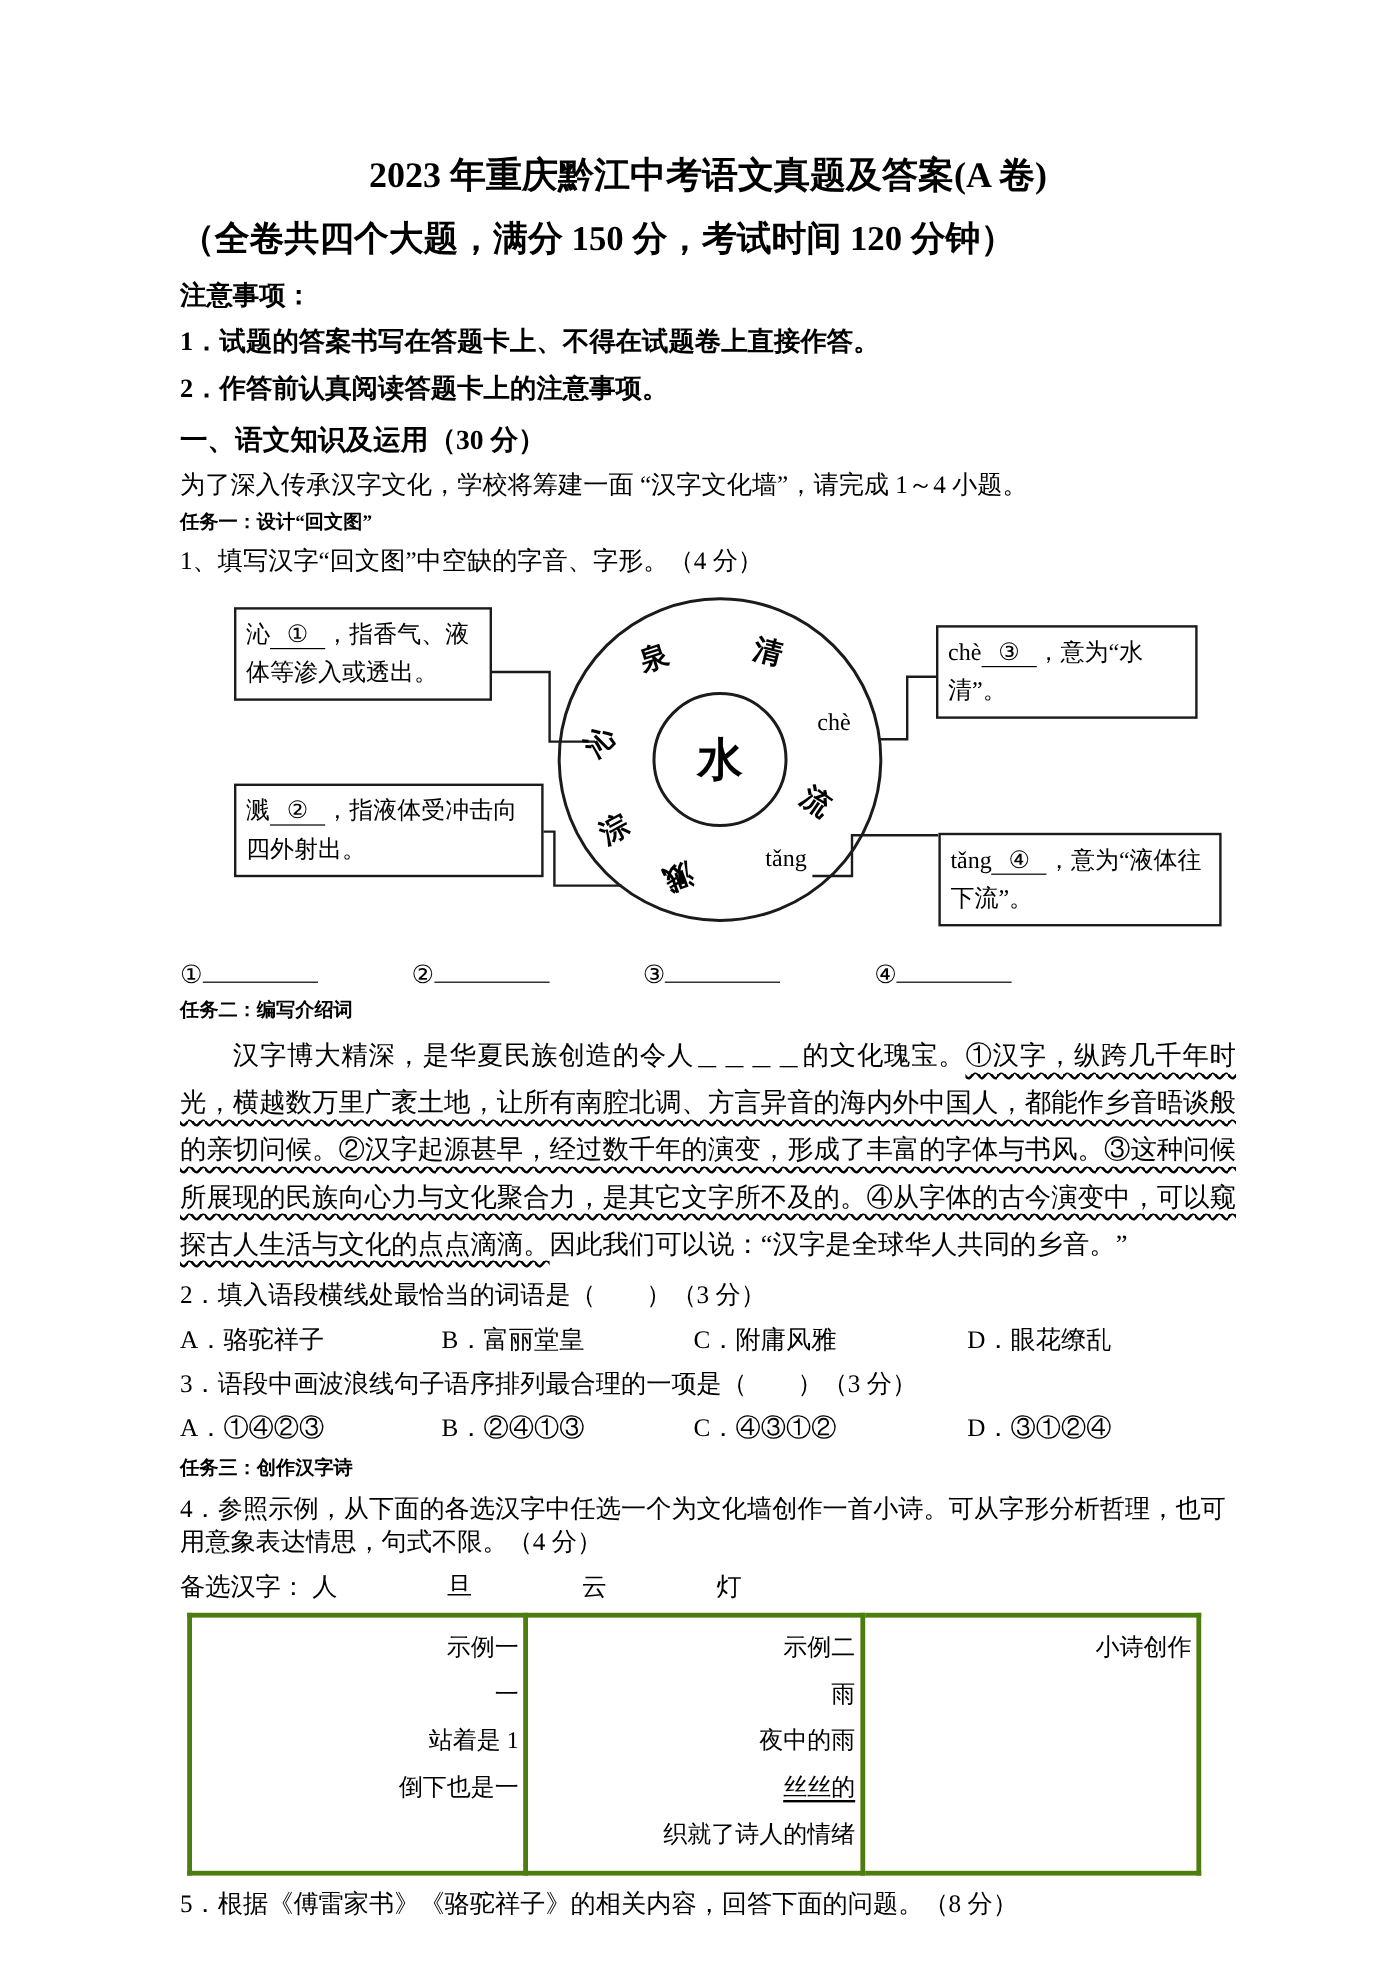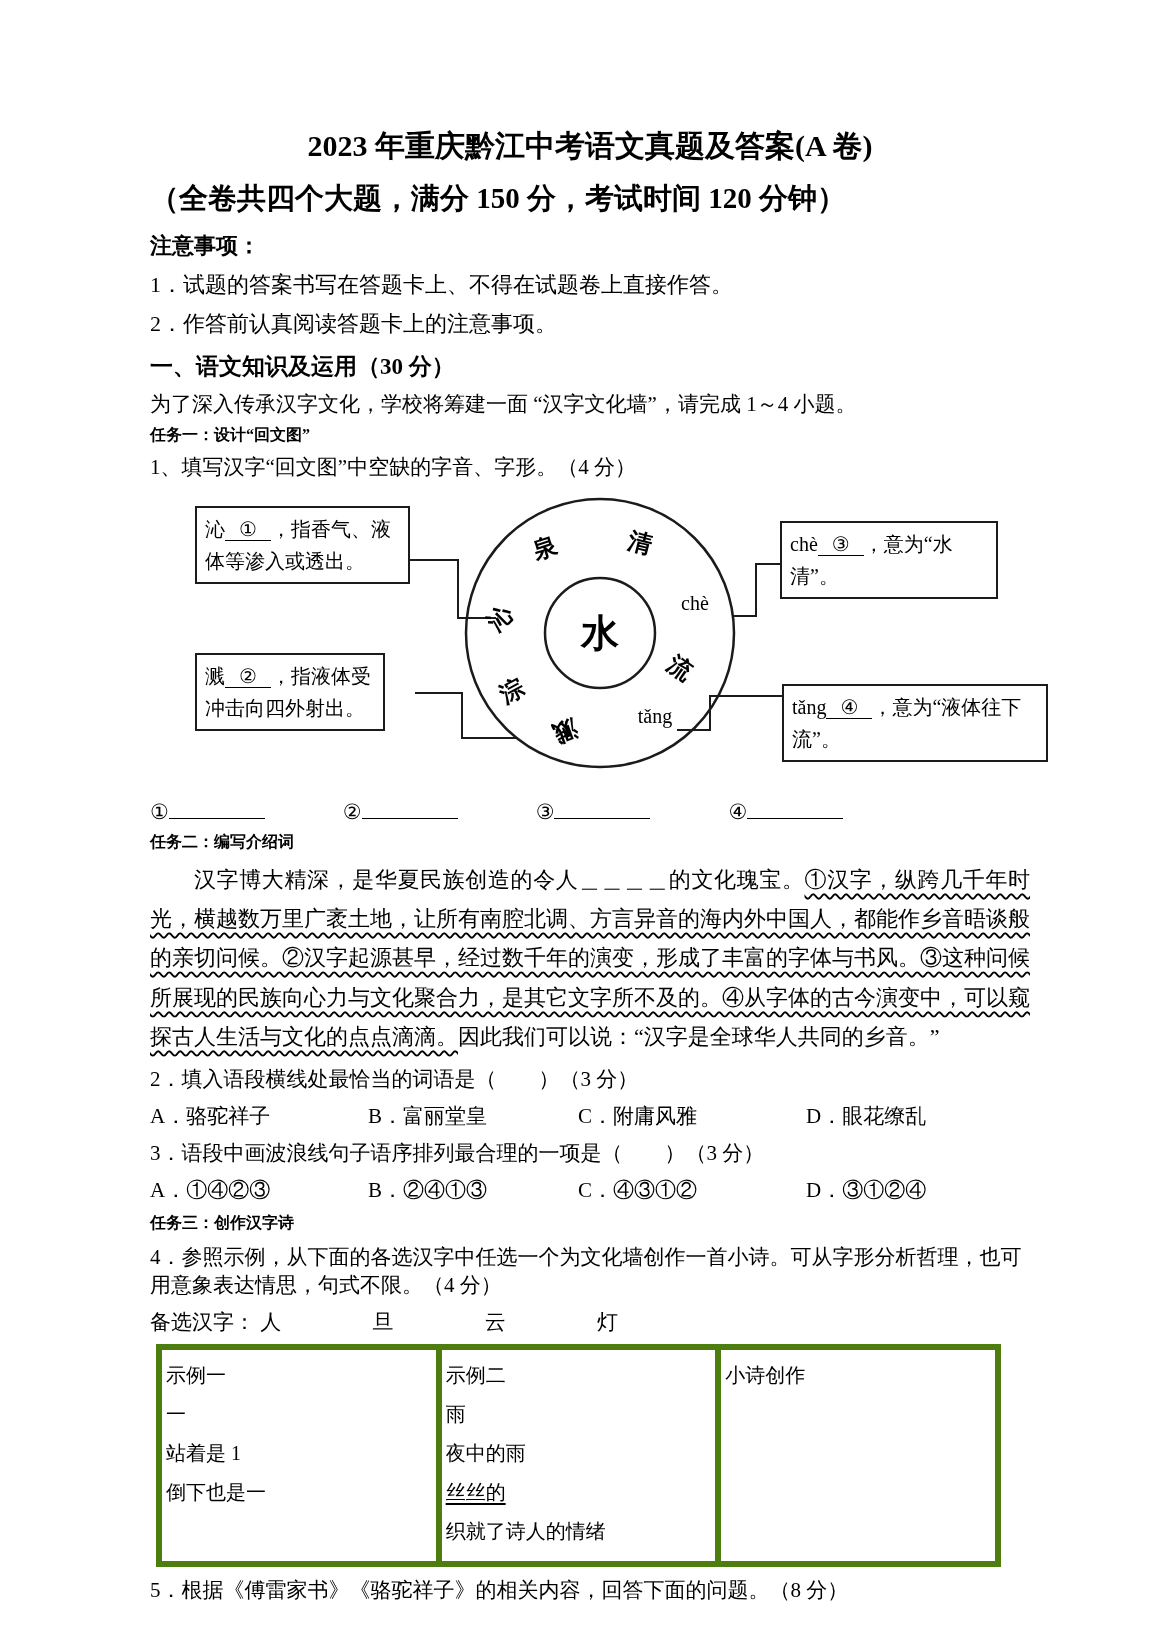--- a/index.html
+++ b/index.html
@@ -5,21 +5,21 @@
   html,body { margin:0; padding:0; background:#fff; color:#000; }
   body {
     width:1158px; height:1638px; overflow:hidden;
     font-family:"Liberation Serif","DejaVu Serif",serif;
   }
   .page { padding:126px 128px 0 150px; width:880px; }
 
   .title { font-size:30px; font-weight:bold; text-align:center; margin:0 0 12px 0; }
   .subtitle { font-size:29px; font-weight:bold; text-align:left; margin:0 0 12px 0; }
   .notice-heading { font-size:22px; font-weight:bold; margin:4px 0 6px 0; }
-  .notice { font-size:22px; font-weight:normal; margin:9px 0; }
+  .notice { font-size:22px; font-weight:bold; margin:9px 0; }
   .sec-heading { font-size:23px; font-weight:bold; margin:12px 0 8px 0; }
   .body-line { font-size:21px; margin:7px 0; }
   .task-heading { font-size:16px; font-weight:bold; margin:7px 0; }
 
   
   .diagram { position:relative; height:298px; margin:2px 0 0 0; }
   .diagram svg { position:absolute; left:0; top:0; }
   .dbox {
     position:absolute; border:2px solid #1b1b1b; background:#fff;
     font-size:20px; line-height:1.6; padding:5px 8px; box-sizing:border-box;
@@ -62,21 +62,21 @@
   .q-stem { font-size:21px; margin:9px 0; }
   .options {
     display:grid; grid-template-columns:218px 210px 228px auto;
     font-size:21px; margin:9px 0;
   }
   .candidates { font-size:21px; margin:8px 0; }
   .candidates .cand { display:inline-block; margin-right:86px; }
 
   .poem-table { border-collapse:collapse; width:845px; margin:4px 0 8px 6px; table-layout:fixed; }
   .poem-table td {
-    border:6px solid #4d7c0f; vertical-align:top; text-align:left;
+    border:4px solid #4d7c0f; vertical-align:top; text-align:right;
     font-size:20px; padding:6px 4px 10px 4px; height:186px;
   }
   .poem-line { line-height:1.95; }
   .u { text-decoration:underline; text-underline-offset:4px; }
 </style>
 </head>
 <body>
 
 <div class="page">
 
@@ -98,27 +98,27 @@
       <circle cx="450" cy="145" r="55" fill="none" stroke="#1b1b1b" stroke-width="2.5"></circle>
       <polyline points="258,72 308,72 308,130 346,130" fill="none" stroke="#1b1b1b" stroke-width="2"></polyline>
       <polyline points="265,205 312,205 312,250 368,250" fill="none" stroke="#1b1b1b" stroke-width="2"></polyline>
       <polyline points="583,128 606,128 606,76 630,76" fill="none" stroke="#1b1b1b" stroke-width="2"></polyline>
       <polyline points="527,242 560,242 560,208 632,208" fill="none" stroke="#1b1b1b" stroke-width="2"></polyline>
     </svg>
 
     <div class="dbox" style="left:45px; top:18px; width:215px;">
       <span>沁</span><span class="blank">①</span><span>，指香气、液体等渗入或透出。</span>
     </div>
-    <div class="dbox" style="left:45px; top:165px; width:190px;">
+    <div class="dbox" style="left:45px; top:165px; width:258px;">
       <span>溅</span><span class="blank">②</span><span>，指液体受冲击向四外射出。</span>
     </div>
     <div class="dbox" style="left:630px; top:33px; width:218px;">
       <span class="pinyin-char">chè</span><span class="blank">③</span><span>，意为“水清”。</span>
     </div>
-    <div class="dbox" style="left:632px; top:196px; width:266px;">
+    <div class="dbox" style="left:632px; top:206px; width:236px;">
       <span class="pinyin-char">tǎng</span><span class="blank">④</span><span>，意为“液体往下流”。</span>
     </div>
 
     <span class="ring-char r0" style="left:395px; top:60px;">泉</span>
     <span class="ring-char r1" style="left:490px; top:55px;">清</span>
     <span class="ring-char r2" style="left:350px; top:130px;">沁</span>
     <span class="ring-char r3 pinyin-char" style="left:545px; top:115px;">chè</span>
     <span class="ring-char r4" style="left:362px; top:203px;">淙</span>
     <span class="ring-char r5" style="left:530px; top:180px;">流</span>
     <span class="ring-char r6" style="left:415px; top:243px;">溅</span>

